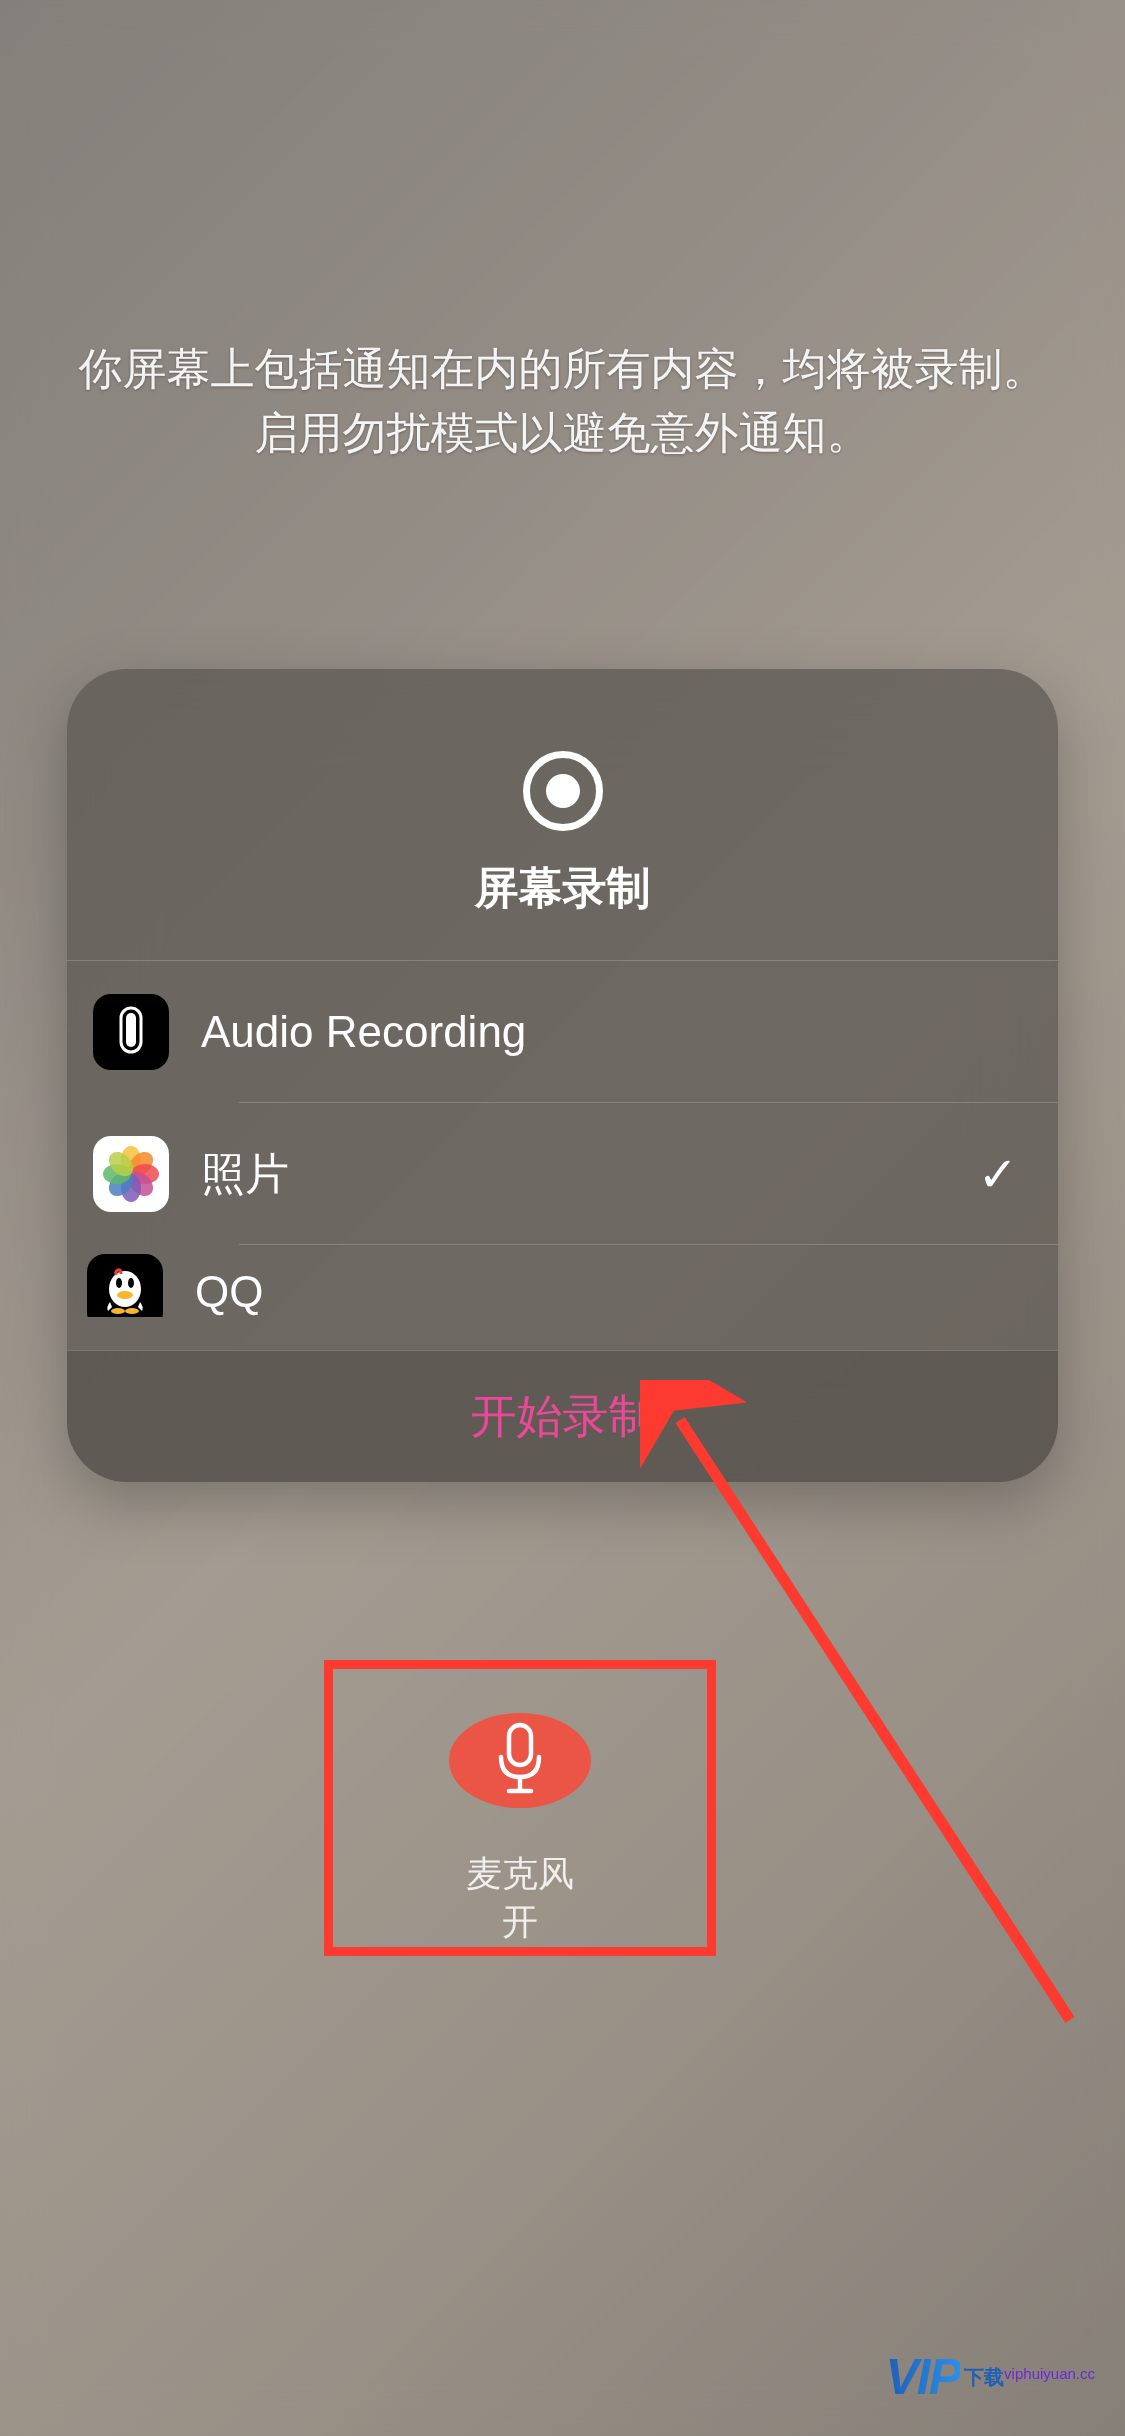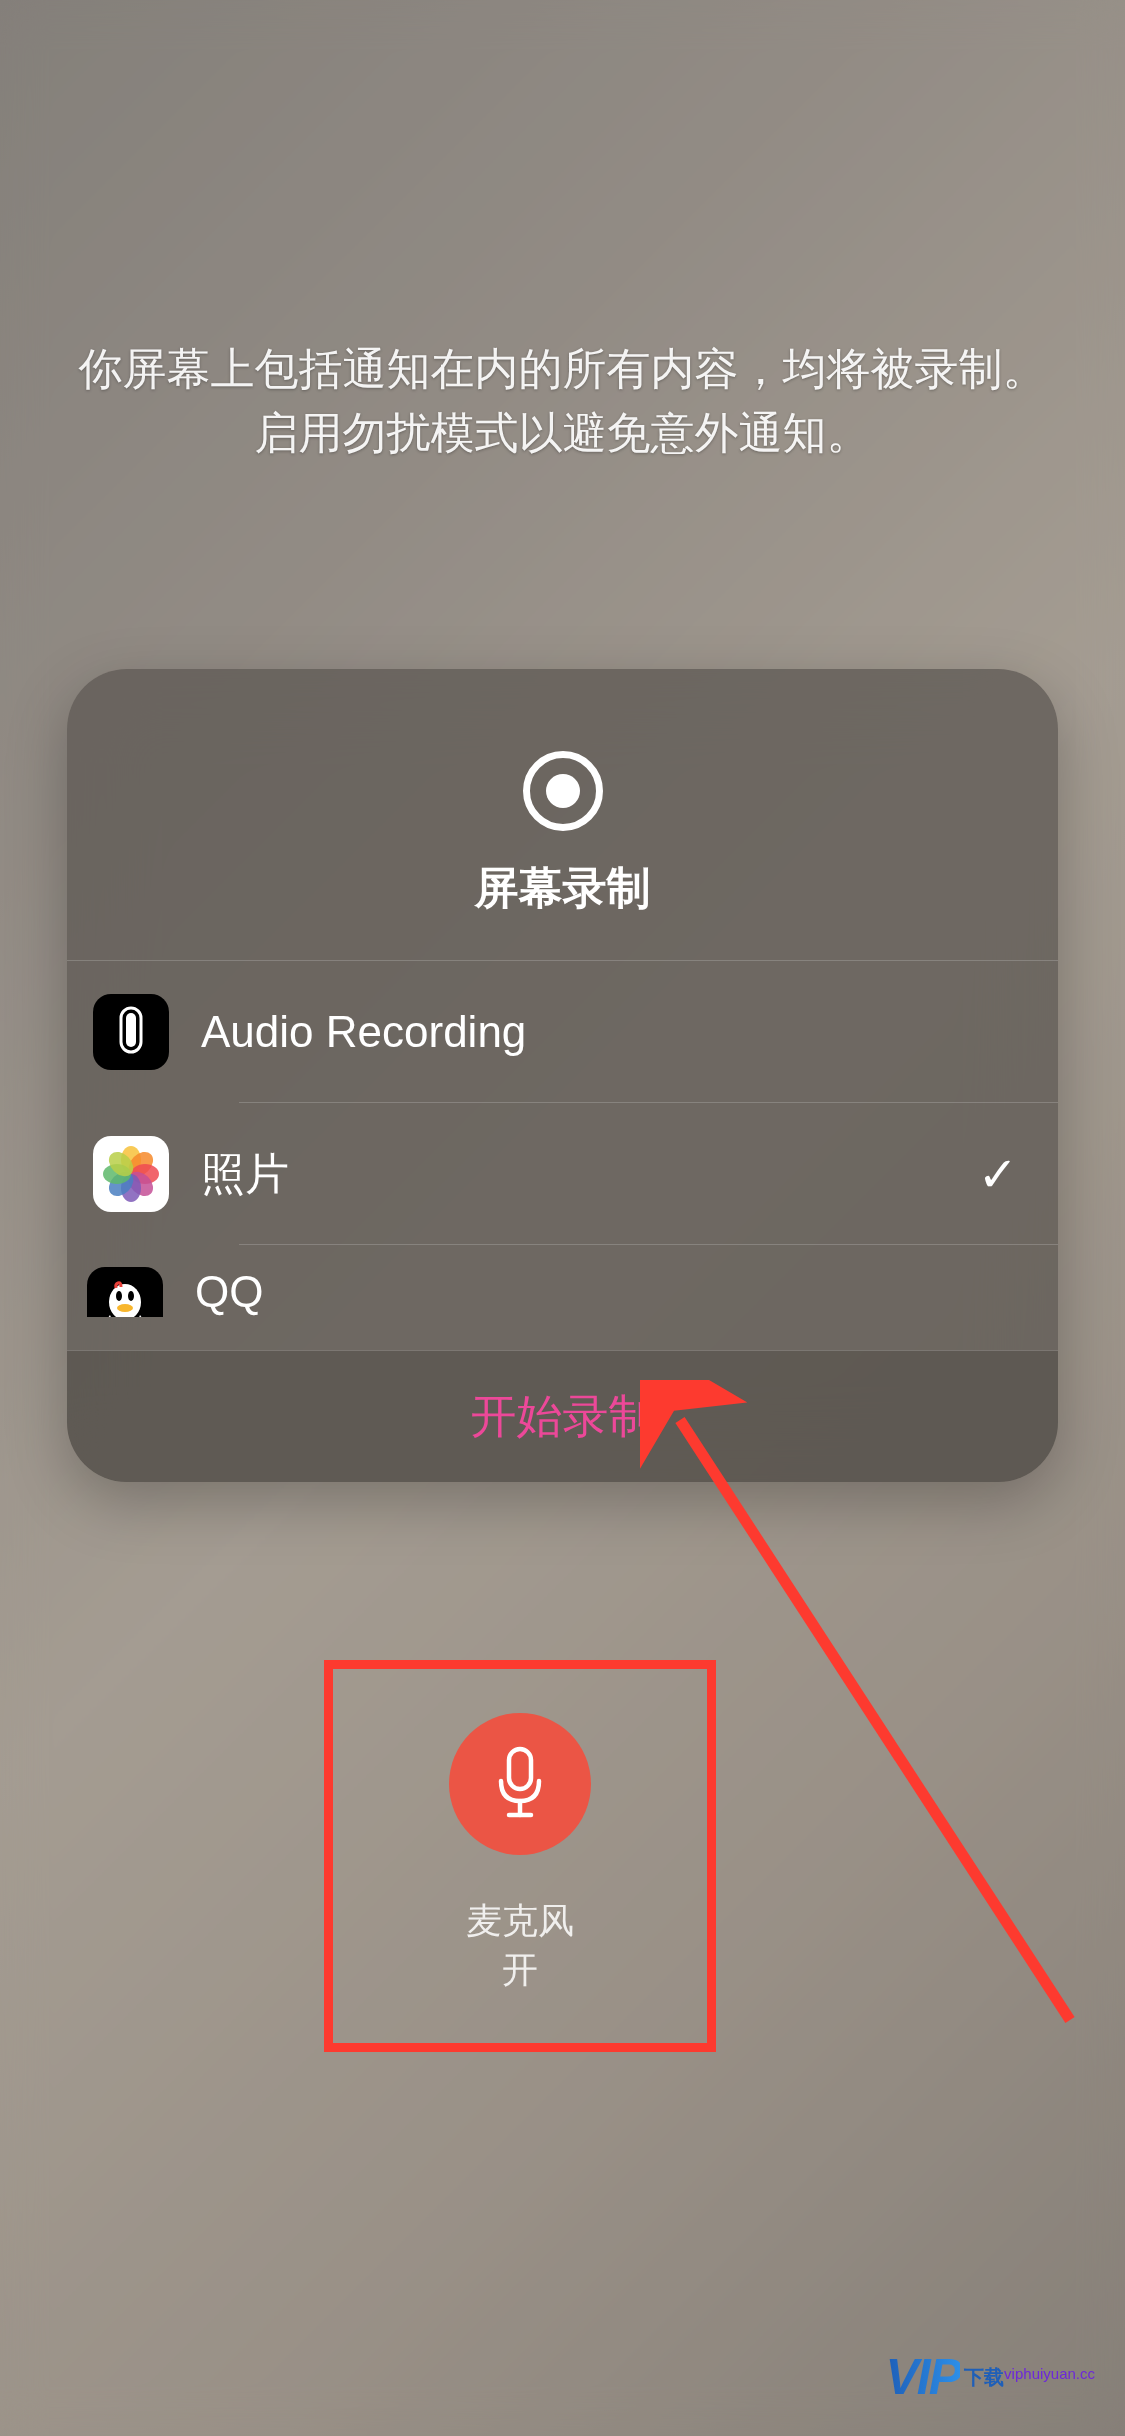--- a/index.html
+++ b/index.html
@@ -91,21 +91,21 @@
       position: absolute;
       bottom: 0;
       left: 172px;
       right: 0;
       height: 1px;
       background: rgba(255,255,255,0.18);
     }
     .option-row.partial {
       height: 72px;
       overflow: hidden;
-      align-items: flex-start;
+      align-items: center;
       padding-top: 22px;
       padding-left: 20px;
     }
     .option-row.partial::after { display: none; }
     .app-icon {
       width: 76px;
       height: 76px;
       border-radius: 18px;
       display: flex;
       align-items: center;
@@ -161,21 +161,21 @@
       color: #ec4899;
       font-size: 46px;
       font-weight: 400;
       background: rgba(80, 75, 70, 0.5);
     }
     .mic-box {
       position: absolute;
       top: 1660px;
       left: 324px;
       width: 392px;
-      height: 392px;
+      height: 296px;
       border: 9px solid #fd3a2f;
       display: flex;
       flex-direction: column;
       align-items: center;
       padding-top: 44px;
     }
     .mic-circle {
       width: 142px;
       height: 142px;
       border-radius: 50%;

